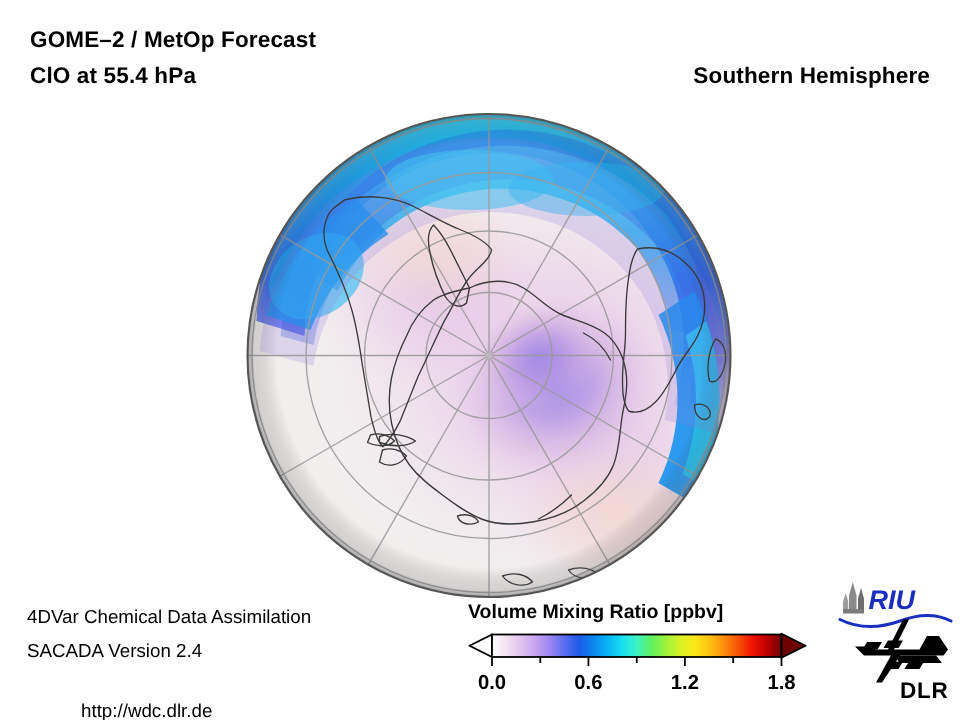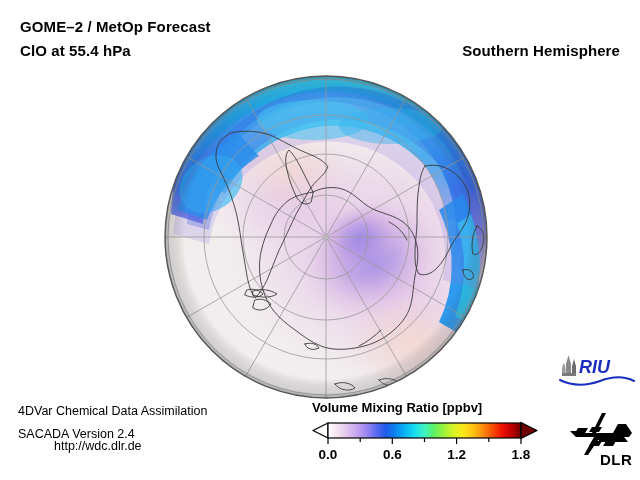--- a/index.html
+++ b/index.html
@@ -87,27 +87,27 @@
   .ftr {
     position: absolute;
     left: 18px;
     font-size: 12.5px;
     font-weight: normal;
     color: #000;
     white-space: nowrap;
   }
   #ftr-l1 { top: 404px; }
   #ftr-l2 { top: 427px; }
-  #ftr-l3 { top: 439px; padding-left: 36px; }
+  #ftr-l3 { top: 467px; padding-left: 36px; }
 
   
   #riu-logo {
     position: absolute;
     left: 558px;
-    top: 353px;
+    top: 386px;
     width: 78px;
     height: 34px;
   }
   #dlr-logo {
     position: absolute;
     left: 566px;
     top: 411px;
     width: 70px;
     height: 58px;
   }

